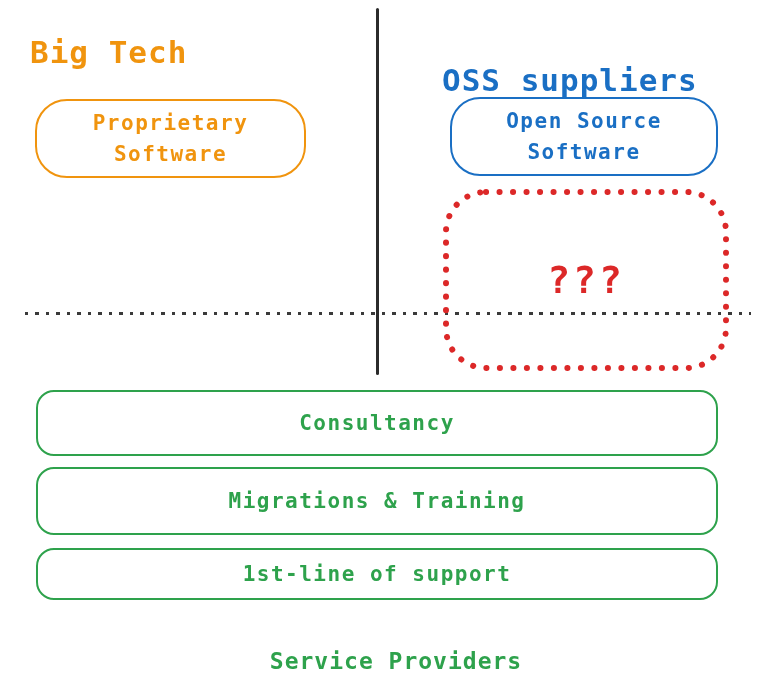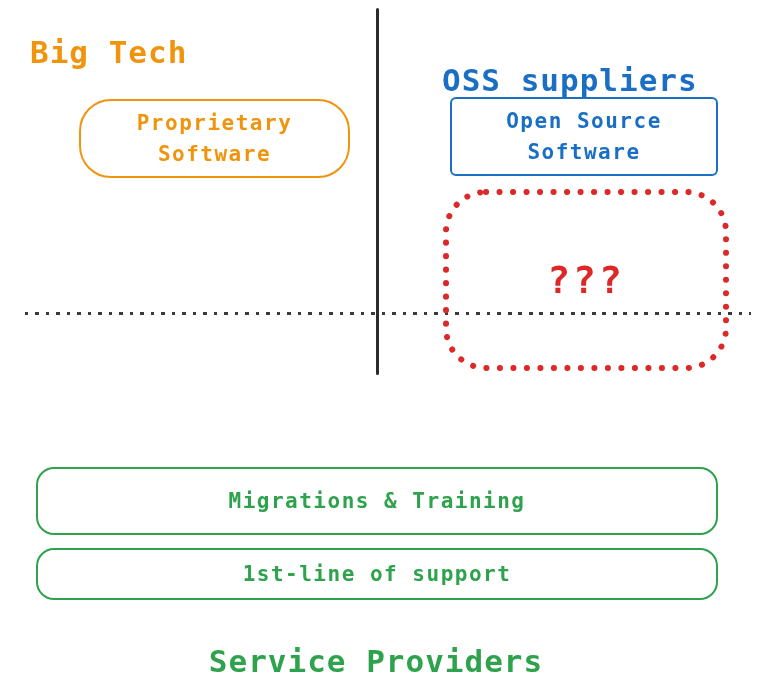--- a/index.html
+++ b/index.html
@@ -31,41 +31,41 @@
   }
   .dotted-h{
     position:absolute;left:25px;top:312px;width:726px;height:3px;
     background:repeating-linear-gradient(90deg,#3a3a3a 0 3.5px,transparent 3.5px 10.5px);
   }
   .node{
     position:absolute;display:flex;align-items:center;justify-content:center;
     text-align:center;font-size:21px;font-weight:bold;letter-spacing:1.5px;
     line-height:1.45;white-space:pre-line;background:#ffffff;
   }
-  .node.orange{color:var(--orange);border:2px solid var(--orange);border-radius:32px;margin-left:44px;}
-  .node.blue{color:var(--blue);border:2px solid var(--blue);border-radius:6px;}
+  .node.orange{color:var(--orange);border:2px solid var(--orange);border-radius:32px;}
+  .node.blue{color:var(--blue);border:2px solid var(--blue);border-radius:30px;}
   .node.green{color:var(--green);border:2px solid var(--green);border-radius:18px;background:transparent;}
   .box-prop{left:35px;top:99px;width:271px;height:79px;}
   .box-infra{left:35px;top:192px;width:274px;height:94px;border-radius:22px;}
   .box-oss{left:450px;top:97px;width:268px;height:79px;}
   .box-green-1{left:36px;top:390px;width:682px;height:66px;}
   .box-green-2{left:36px;top:467px;width:682px;height:68px;text-align:center;}
   .box-green-3{left:36px;top:548px;width:682px;height:52px;}
   .unknown-wrap{
     position:absolute;left:440px;top:186px;width:292px;height:188px;
   }
   .unknown-wrap svg{position:absolute;left:0;top:0;}
   .unknown-label{
     position:absolute;left:0;top:0;width:100%;height:100%;
     display:flex;align-items:center;justify-content:center;
     color:var(--red);font-size:38px;font-weight:bold;letter-spacing:3px;
   }
   .bottom-title{
-    position:absolute;left:76px;top:641px;width:600px;height:40px;
-    color:var(--green);font-size:31px;font-weight:bold;letter-spacing:1px;
+    position:absolute;left:96px;top:641px;width:600px;height:40px;
+    color:var(--green);font-size:23px;font-weight:bold;letter-spacing:1px;
     text-align:center;line-height:40px;white-space:nowrap;
   }
 </style>
 </head>
 <body>
 
 <div class="canvas">
 
   <div class="col-title title-left">Big Tech</div>
 
@@ -82,20 +82,21 @@
 
   <div class="dotted-h"></div>
 
   <div class="unknown-wrap">
     <svg width="292" height="188" viewBox="0 0 292 188">
       <rect x="6" y="6" width="280" height="176" rx="40" ry="40" fill="none" stroke="#DC2828" stroke-width="6" stroke-linecap="round" stroke-dasharray="0.1 13.4"></rect>
     </svg>
     <div class="unknown-label">???</div>
   </div>
 
+  <div class="node green box-green-1">Consultancy</div>
 
   <div class="node green box-green-2">Migrations &amp; Training</div>
 
   <div class="node green box-green-3">1st-line of support</div>
 
   <div class="bottom-title">Service Providers</div>
 
 </div>
 
 </body></html>

